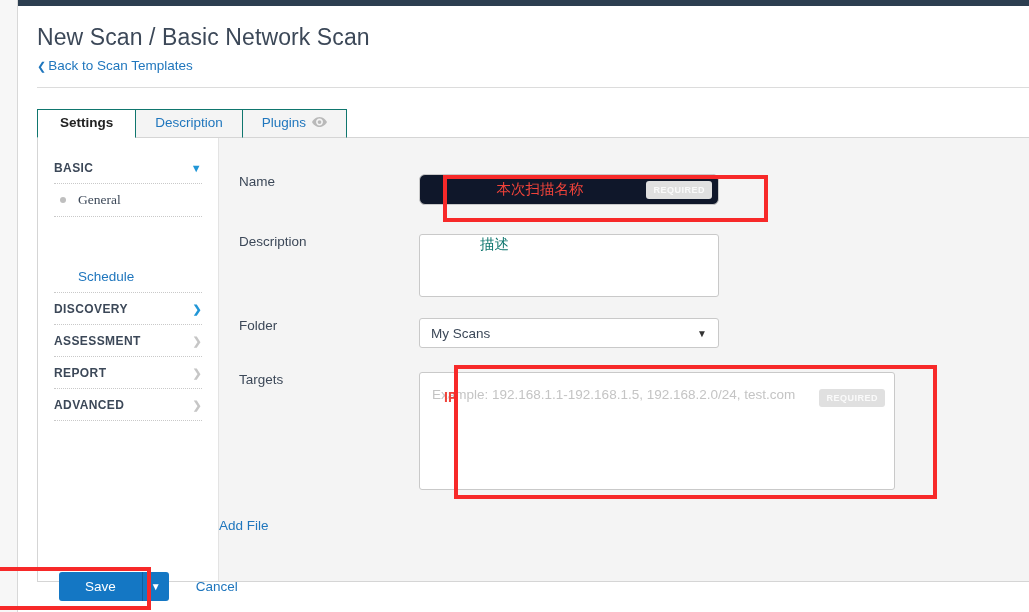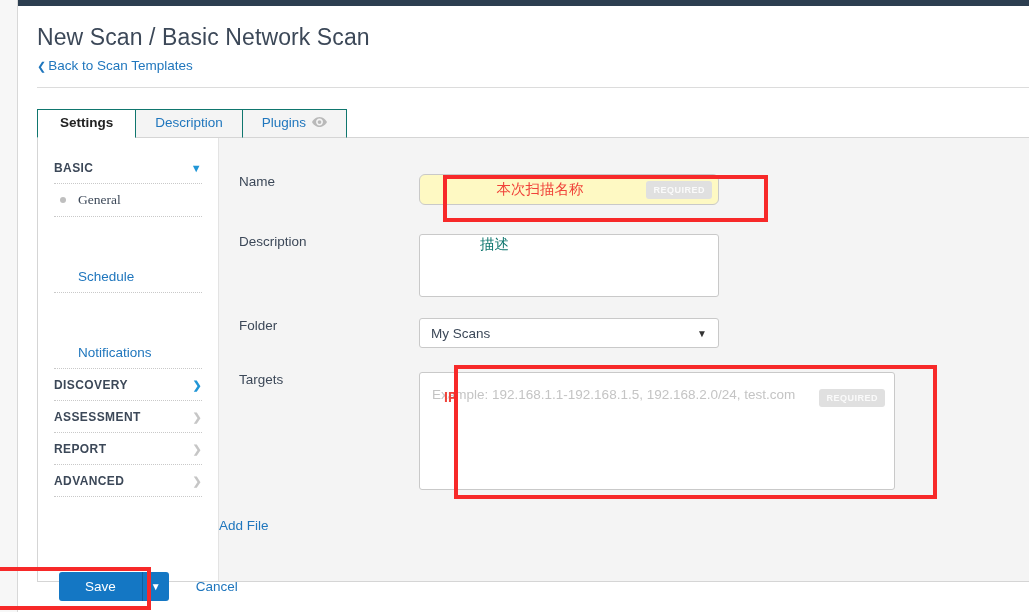--- a/index.html
+++ b/index.html
@@ -131,21 +131,21 @@
   .frow { display: flex; margin-bottom: 0; }
   .flabel {
     width: 200px; flex: 0 0 200px;
     padding-left: 20px;
     font-size: 13.5px; color: #3c4858;
   }
   .fctrl { position: relative; flex: 1; }
 
   .inp {
     width: 300px; height: 31px;
-    background: #fef9c3; border: 1px solid #c9c9c9;
+    background: #0f172a; border: 1px solid #c9c9c9;
     border-radius: 6px;
     position: relative;
     display: flex; align-items: center;
   }
   .inp .ctext {
     color: #f0433a; font-size: 14.5px;
     width: 100%; text-align: center; padding-right: 58px;
   }
   .req-badge {
     position: absolute; right: 6px; top: 50%; transform: translateY(-50%);
@@ -266,23 +266,20 @@
         <span>BASIC</span>
         <span class="caret-down">▼</span>
       </div>
       <div class="nav-sub current">
         <span class="dot"></span>
         <span class="lbl">General</span>
       </div>
       <div class="nav-sub">
         <span class="lbl">Schedule</span>
       </div>
-      <div class="nav-sub">
-        <span class="lbl">Notifications</span>
-      </div>
 
       <div class="nav-group" style="padding-top:9px">
         <span>DISCOVERY</span>
         <span class="caret-right">❯</span>
       </div>
       <div class="nav-group" style="padding-top:9px">
         <span>ASSESSMENT</span>
         <span class="caret-right dim">❯</span>
       </div>
       <div class="nav-group" style="padding-top:9px">

